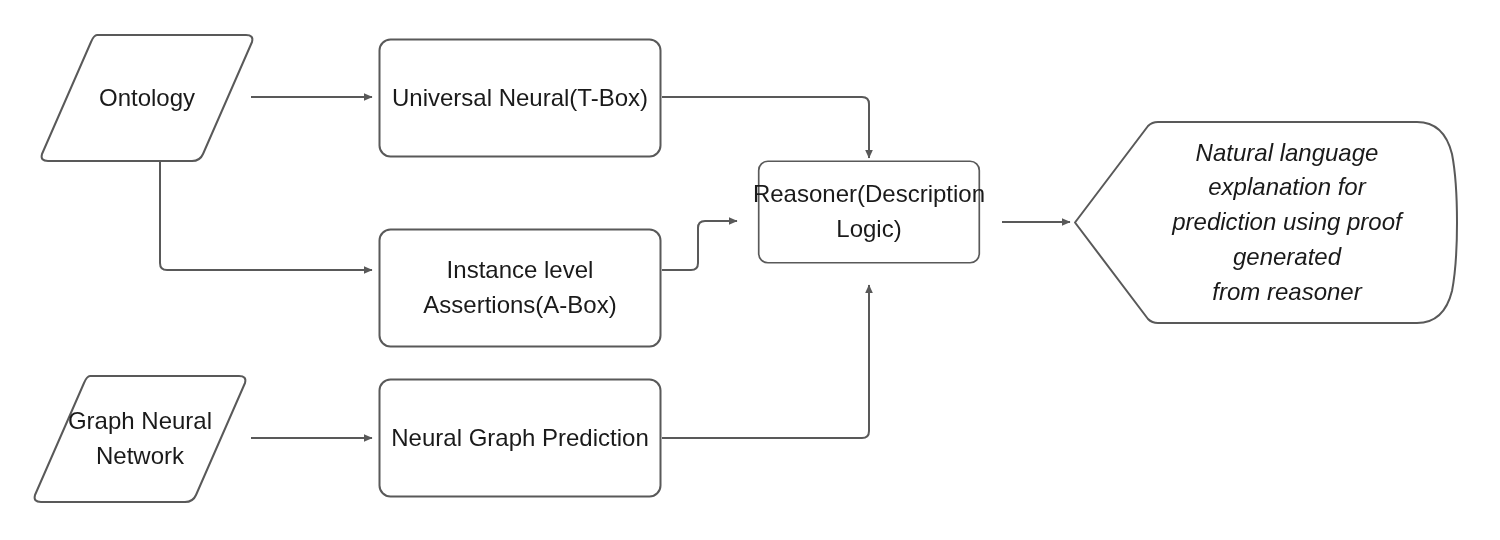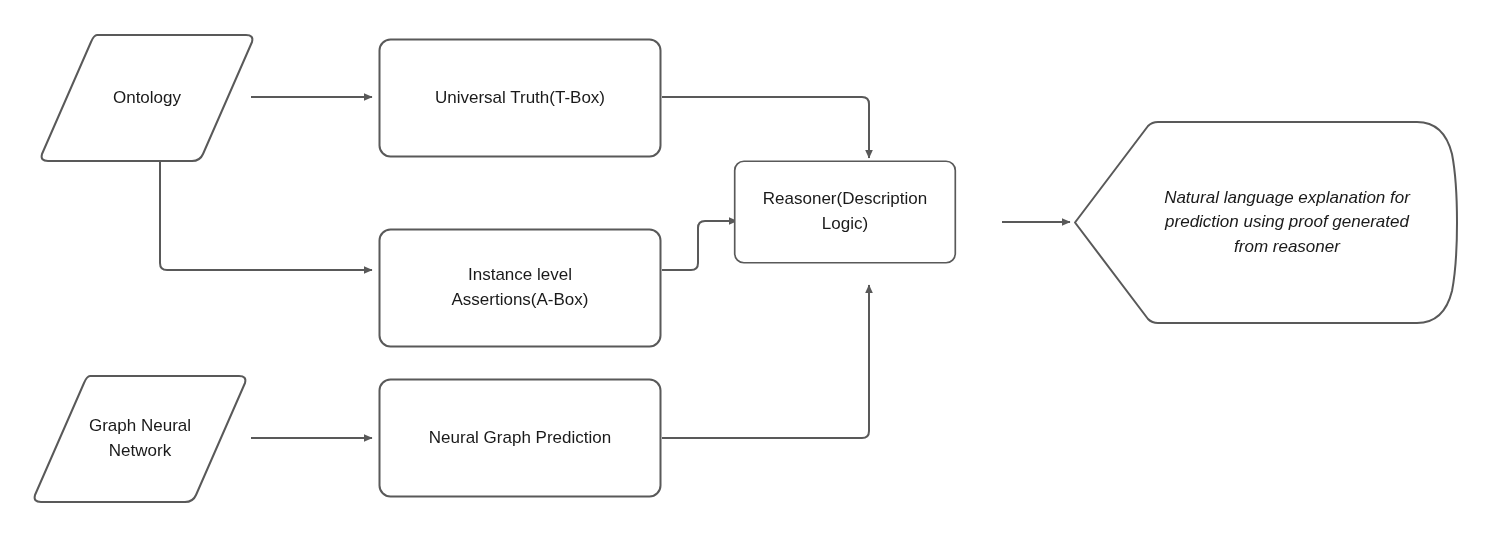--- a/index.html
+++ b/index.html
@@ -40,21 +40,21 @@
     position: absolute;
     left: 0;
     top: 0;
     width: 100%;
     height: 100%;
     display: flex;
     align-items: center;
     justify-content: center;
     text-align: center;
     color: #1a1a1a;
-    font-size: 17px;
+    font-size: 24px;
     line-height: 1.45;
     white-space: pre-line;
     padding: 0 8px;
     box-sizing: border-box;
     pointer-events: none;
   }
   .label-push-right {
     padding-left: 70px;
     padding-right: 28px;
   }
@@ -90,32 +90,32 @@
     <svg class="node-shape" viewBox="0 0 218 130" xmlns="http://www.w3.org/2000/svg">
       <path d="M59,2 L208,2 Q216,2 214,9 L165,121 Q162,128 154,128 L10,128 Q2,128 4,121 L53,9 Q56,2 59,2 Z" fill="#ffffff" stroke="#595959" stroke-width="2" stroke-linejoin="round"></path>
     </svg>
     <div class="node-label">Ontology</div>
   </div>
 
   <div class="node" style="left:378px; top:38px; width:284px; height:120px;">
     <svg class="node-shape" viewBox="0 0 284 120" xmlns="http://www.w3.org/2000/svg">
       <rect x="1.5" y="1.5" width="281" height="117" rx="11" ry="11" fill="#ffffff" stroke="#595959" stroke-width="2"></rect>
     </svg>
-    <div class="node-label">Universal Truth(T-Box)</div>
+    <div class="node-label">Universal Neural(T-Box)</div>
   </div>
 
   <div class="node" style="left:378px; top:210px; width:284px; height:156px;">
     <svg class="node-shape" viewBox="0 0 284 120" xmlns="http://www.w3.org/2000/svg">
       <rect x="1.5" y="1.5" width="281" height="117" rx="11" ry="11" fill="#ffffff" stroke="#595959" stroke-width="2"></rect>
     </svg>
     <div class="node-label">Instance level
 Assertions(A-Box)</div>
   </div>
 
-  <div class="node" style="left:712px; top:160px; width:266px; height:104px;">
+  <div class="node" style="left:736px; top:160px; width:266px; height:104px;">
     <svg class="node-shape" viewBox="0 0 266 124" xmlns="http://www.w3.org/2000/svg">
       <rect x="1.5" y="1.5" width="263" height="121" rx="11" ry="11" fill="#ffffff" stroke="#595959" stroke-width="2"></rect>
     </svg>
     <div class="node-label">Reasoner(Description
 Logic)</div>
   </div>
 
   <div class="node" style="left:31px; top:374px; width:218px; height:130px;">
     <svg class="node-shape" viewBox="0 0 218 130" xmlns="http://www.w3.org/2000/svg">
       <path d="M59,2 L208,2 Q216,2 214,9 L165,121 Q162,128 154,128 L10,128 Q2,128 4,121 L53,9 Q56,2 59,2 Z" fill="#ffffff" stroke="#595959" stroke-width="2" stroke-linejoin="round"></path>

